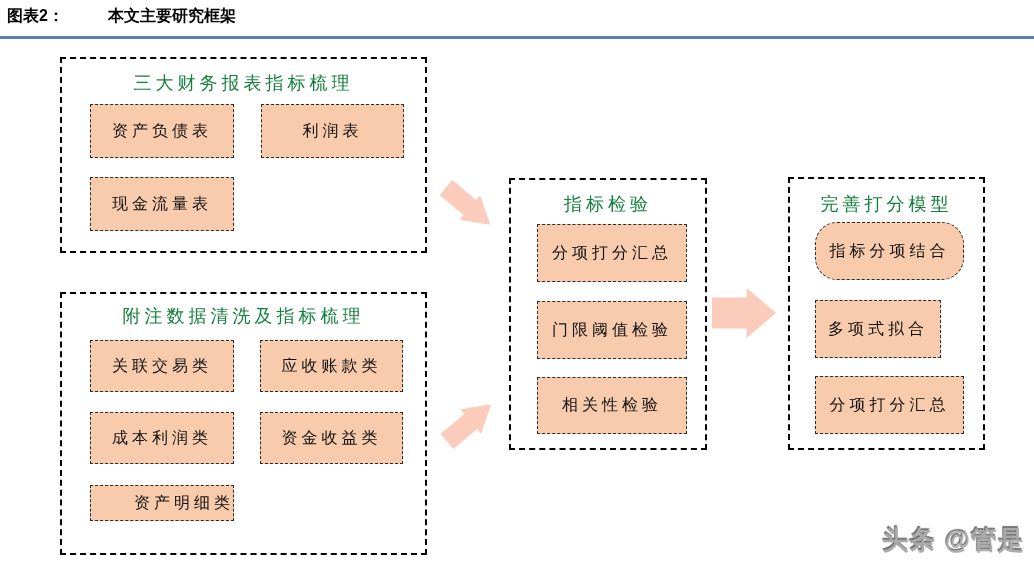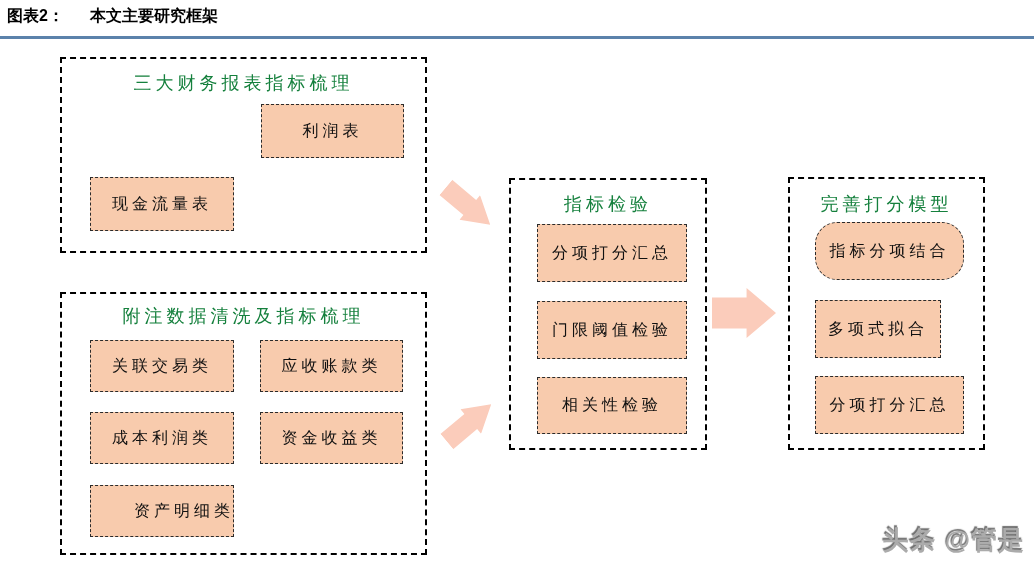--- a/index.html
+++ b/index.html
@@ -5,21 +5,21 @@
   * { margin:0; padding:0; box-sizing:border-box; }
   html,body { background:#ffffff; }
   .page {
     position:relative; width:1034px; height:571px; background:#ffffff;
     font-family:"Liberation Sans","DejaVu Sans",sans-serif; overflow:hidden;
   }
   .fig-header {
     position:absolute; left:7px; top:6px; font-size:16px; font-weight:bold;
     color:#000; white-space:nowrap;
   }
-  .fig-title { margin-left:26px; }
+  .fig-title { margin-left:44px; }
   .fig-rule {
     position:absolute; left:0; top:36px; width:1034px; height:3px;
     background:var(--rule-color,#5b82ab);
   }
   .frame {
     position:absolute; border:2px dashed #000000; background:transparent;
   }
   .frame-title {
     position:absolute; left:0; right:0; text-align:center;
     font-size:18px; letter-spacing:4px; color:#15803d;
@@ -53,31 +53,32 @@
 
 <div class="page">
 
   <div class="fig-header">
     <span>图表2：</span><span class="fig-title">本文主要研究框架</span>
   </div>
   <div class="fig-rule"></div>
 
   <div class="frame" style="left:60px; top:57px; width:367px; height:196px;">
     <div class="frame-title" style="top:12px;">三大财务报表指标梳理</div>
+    <div class="cell" style="left:28px; top:45px; width:144px; height:54px;">资产负债表</div>
     <div class="cell" style="left:199px; top:45px; width:143px; height:54px;">利润表</div>
     <div class="cell" style="left:28px; top:118px; width:144px; height:54px;">现金流量表</div>
   </div>
 
   <div class="frame" style="left:60px; top:292px; width:367px; height:263px;">
     <div class="frame-title" style="top:10px;">附注数据清洗及指标梳理</div>
     <div class="cell" style="left:28px; top:46px; width:144px; height:52px;">关联交易类</div>
     <div class="cell" style="left:198px; top:46px; width:143px; height:52px;">应收账款类</div>
     <div class="cell" style="left:28px; top:118px; width:144px; height:52px;">成本利润类</div>
     <div class="cell" style="left:198px; top:118px; width:143px; height:52px;">资金收益类</div>
-    <div class="cell" style="left:28px; top:191px; width:144px; height:52px;padding-left:44px;">资产明细类</div>
+    <div class="cell" style="left:28px; top:191px; width:144px; height:36px;padding-left:44px;">资产明细类</div>
   </div>
 
   <div class="frame" style="left:509px; top:178px; width:198px; height:272px;">
     <div class="frame-title" style="top:12px;">指标检验</div>
     <div class="cell" style="left:26px; top:44px; width:150px; height:58px;">分项打分汇总</div>
     <div class="cell" style="left:26px; top:121px; width:150px; height:58px;">门限阈值检验</div>
     <div class="cell" style="left:26px; top:197px; width:150px; height:57px;">相关性检验</div>
   </div>
 
   <div class="frame" style="left:788px; top:177px; width:197px; height:273px;">

